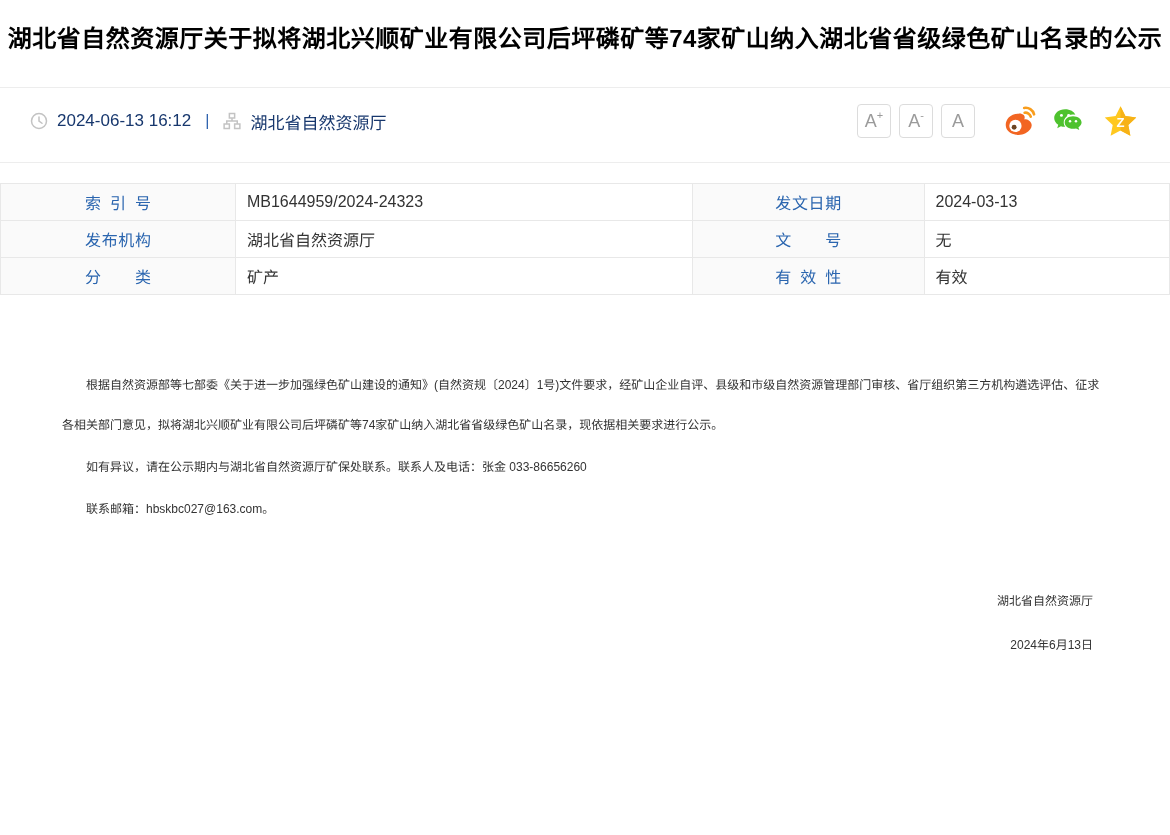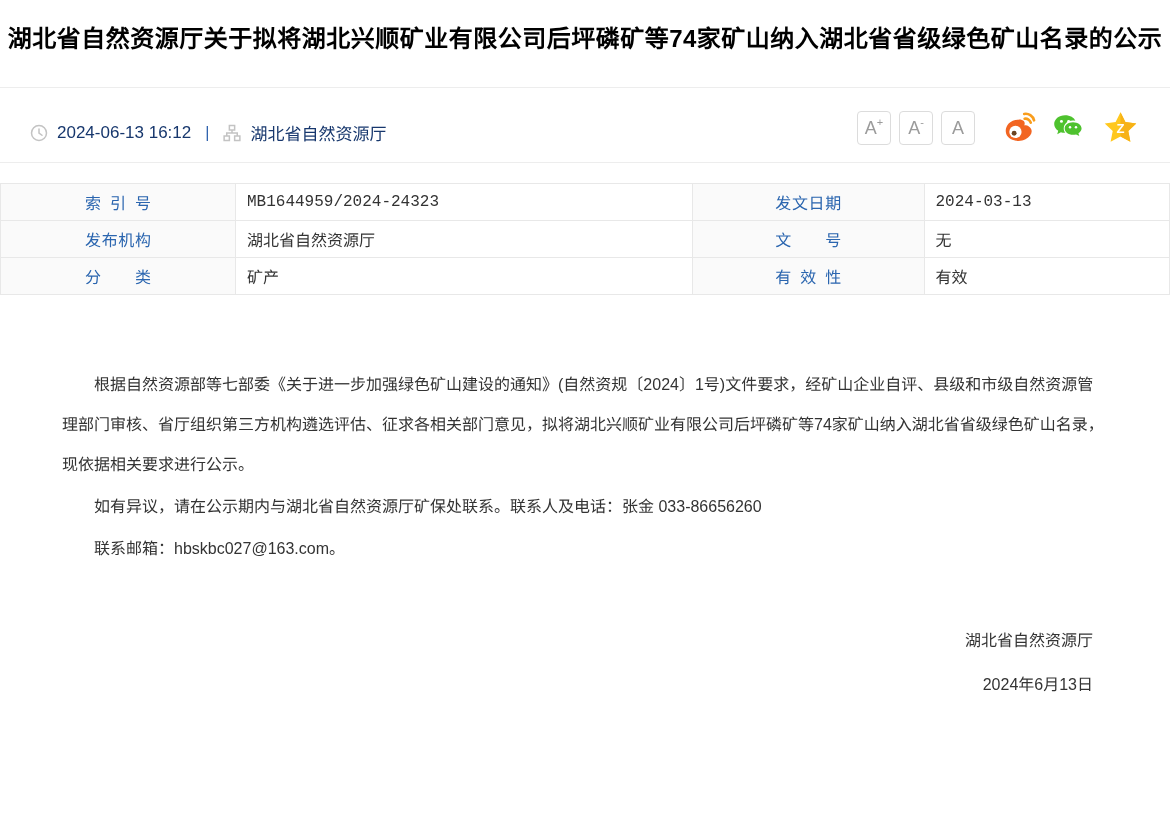--- a/index.html
+++ b/index.html
@@ -14,55 +14,55 @@
   .doc-header { height:88px; border-bottom:1px solid #ededed; padding-top:21px; }
   .doc-title {
     margin:0; text-align:center;
     font-size:24px; font-weight:bold; color:#000000;
     line-height:36px; letter-spacing:0.5px;
   }
 
   
   .meta-bar {
     height:75px; border-bottom:1px solid #ededed;
-    display:flex; align-items:flex-end; justify-content:space-between;
-    padding:0 32px 17px 30px;
+    display:flex; align-items:center; justify-content:space-between;
+    padding:0 32px 8px 30px;
   }
   .meta-left { display:flex; align-items:center; font-size:17px; color:#17376d; }
   .meta-left .m-icon { display:flex; align-items:center; margin-right:9px; }
   .meta-divider { color:#2e62ad; margin:0 14px; font-size:16px; }
   .meta-source { color:#17376d; }
 
   .meta-right { display:flex; align-items:center; }
   .font-btn {
     width:34px; height:34px; margin-left:8px;
     border:1px solid #dcdcdc; border-radius:4px; background:#fff;
     color:#9b9b9b; font-size:18px; line-height:1;
     display:flex; align-items:flex-start; justify-content:center;
     padding-top:7px; cursor:pointer;
     font-family:"Liberation Sans","DejaVu Sans",sans-serif;
   }
   .font-btn .sup { font-size:11px; line-height:1; margin-top:-2px; }
   .share-icon { margin-left:16px; cursor:pointer; display:flex; align-items:center; }
   .share-icon:first-of-type { margin-left:26px; }
 
   
-  .info-table { width:100%; border-collapse:collapse; margin-top:20px; table-layout:fixed;font-family:Liberation Mono, monospace; }
+  .info-table { width:100%; border-collapse:collapse; margin-top:20px; table-layout:fixed; }
   .info-table td {
     border:1px solid #e8e8e8; height:37px; font-size:16px; padding:0;
   }
   td.meta-label { background:#fafafa; color:#2a65af; text-align:center; }
   td.meta-label .label-inner {
     display:inline-block; min-width:66px;
     text-align:justify; text-align-last:justify;
   }
   td.meta-value { color:#333; padding-left:11px; }
 
   
-  .article { padding:70px 62px 0 62px; font-size:16px; line-height:40px; color:#333; }
+  .article { padding:70px 62px 0 62px; font-size:12px; line-height:40px; color:#333; }
   .article p { margin:0 0 2px 0; text-indent:2em; }
   .attachment-line { margin-top:44px !important; }
   .attachment-link { color:#333; text-decoration:none; cursor:pointer; }
 
   .signature { text-align:right; margin:52px 15px 0 0; }
   .sig-agency { line-height:40px; }
   .sig-date { line-height:40px; margin-top:4px; }
 </style>
 </head>
 <body>

